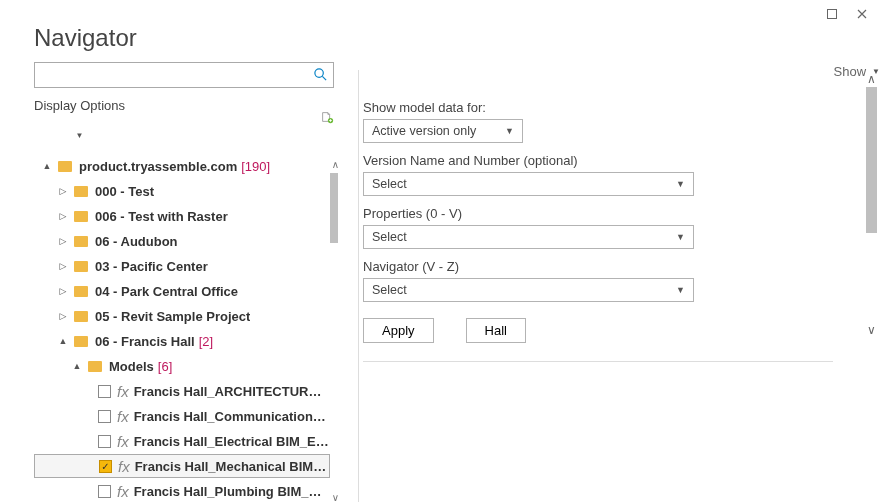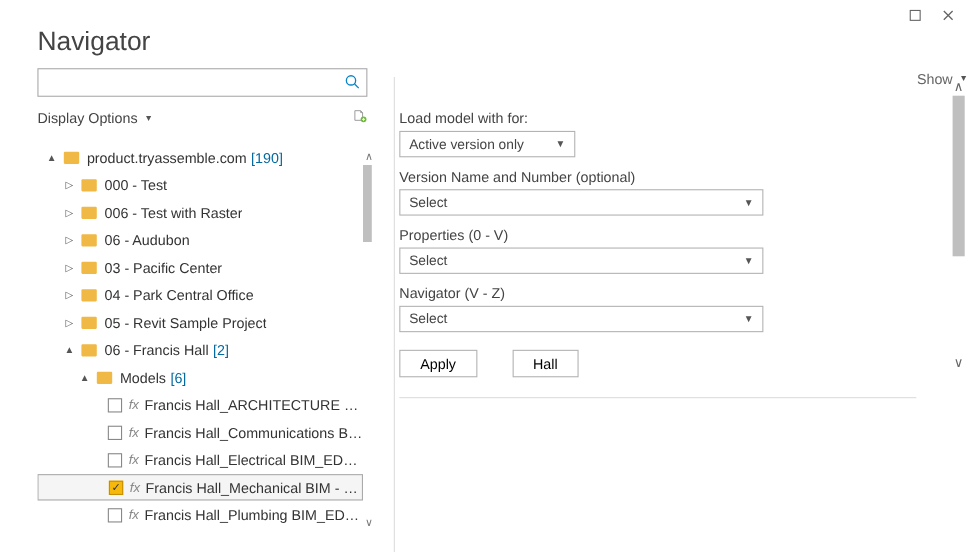--- a/index.html
+++ b/index.html
@@ -12,40 +12,40 @@
   .left { width: 338px; padding: 0 0 0 34px; position: relative; }
   .right { flex: 1; padding: 2px 28px 0 25px; position: relative; }
   .vdivider { position: absolute; left: 358px; top: 70px; bottom: 0; width: 1px; background: #ddd; }
 
   .searchrow { display: flex; position: relative; }
   .search { width: 300px; height: 26px; border: 1px solid #aaa; padding: 2px 26px 2px 6px; font-size: 12px; outline: none; }
   .search-icon { position: absolute; right: 10px; top: 5px; color: #0a84c6; pointer-events: none; }
   .search-icon svg { width: 15px; height: 15px; }
 
   .dispo-row { display: flex; align-items: center; justify-content: space-between; margin-top: 10px; width: 300px; }
-  .dispo { font-size: 13px; color: #444; display: inline-flex; align-items: center; cursor: pointer; gap: 6px; }
+  .dispo { font-size: 13px; color: #444; display: inline-flex; align-items: center; cursor: pointer; gap: 18px; flex-direction: column; }
   .caret { font-size: 8px; color: #555; }
   .refresh svg { width: 14px; height: 14px; }
 
   .tree { margin-top: 14px; font-size: 13px; color: #333; position: relative; height: 350px; overflow: hidden; }
   .tree-inner { width: 296px; }
   .node { display: flex; align-items: center; height: 24px; padding-left: 0; cursor: default; user-select: none; margin-bottom: 1px; }
   .node .tw { width: 14px; display: inline-flex; align-items: center; justify-content: center; font-size: 9px; color: #555; cursor: pointer; }
   .folder { width: 14px; height: 11px; background: #f0b945; border-radius: 1px; margin: 0 7px 0 4px; flex: 0 0 auto; }
-  .node .label { white-space: nowrap; overflow: hidden; text-overflow: ellipsis; max-width: 210px; }
-  .count { color: #0369a1; margin-left: 4px; }
+  .node .label { white-space: nowrap; overflow: hidden; text-overflow: ellipsis; max-width: 210px; font-weight: bold; }
+  .count { color: #be185d; margin-left: 4px; }
 
   .lvl1 { padding-left: 6px; }
   .lvl2 { padding-left: 22px; }
   .lvl3 { padding-left: 36px; }
   .lvl5 { padding-left: 62px; }
 
   .chk { width: 13px; height: 13px; border: 1px solid #888; margin: 0 6px 0 2px; flex: 0 0 auto; display: inline-flex; align-items: center; justify-content: center; font-size: 10px; background:#fff; cursor: pointer; }
   .chk.checked { background: #f6b80b; border-color: #c78e00; color: #333; }
-  .fx { font-style: italic; color: #888; margin-right: 5px; font-size: 12px; }
+  .fx { font-style: italic; color: #888; margin-right: 5px; font-size: 15px; }
   .node.sel { border: 1px solid #aaa; background: #f5f5f5; height: 24px; }
 
   .treescroll { position: absolute; right: -6px; top: 2px; width: 17px; height: 350px; }
   .treescroll .arw { width: 17px; height: 17px; display: flex; align-items: center; justify-content: center; color: #777; cursor: pointer; font-size: 10px; }
   .treescroll .track { position: absolute; top: 17px; bottom: 17px; left: 0; right: 0; }
   .treescroll .thumb { position: absolute; top: 0; left: 3px; width: 11px; height: 70px; background: #bfbfbf; }
 
   .show { position: absolute; top: 2px; right: 0; font-size: 13px; color: #666; display: flex; align-items: center; gap: 6px; cursor: pointer; }
   .form { margin-top: 36px; font-size: 13px; color: #444; }
   .flabel { margin-bottom: 4px; }
@@ -204,21 +204,21 @@
       </div>
     </div>
 
     <div class="right">
       <div class="show">
         <span>Show</span>
         <span class="caret">▼</span>
       </div>
 
       <div class="form">
-        <div class="flabel">Load model with for:</div>
+        <div class="flabel">Show model data for:</div>
         <div class="select w1">
           <span class="sval">Active version only</span>
           <span class="scaret">▼</span>
         </div>
         <div class="spacer"></div>
 
         <div class="flabel">Version Name and Number (optional)</div>
         <div class="select w2">
           <span class="sval">Select</span>
           <span class="scaret">▼</span>

